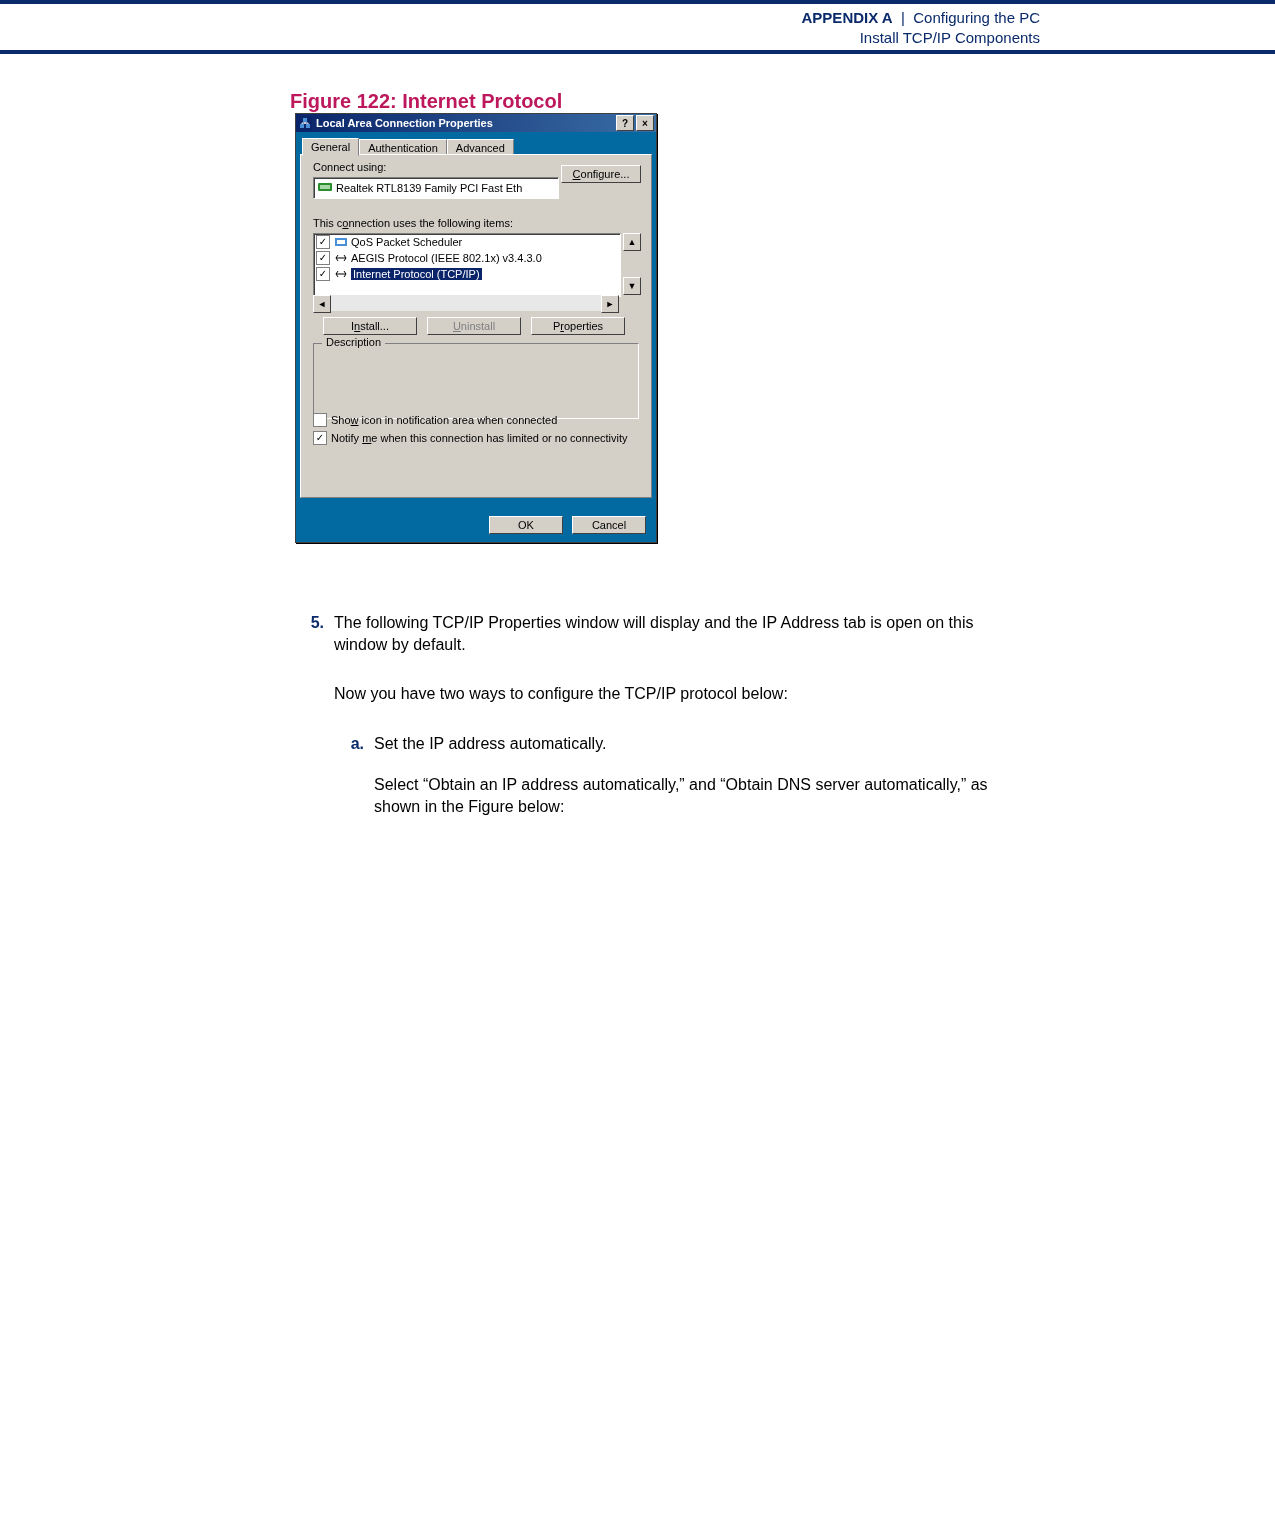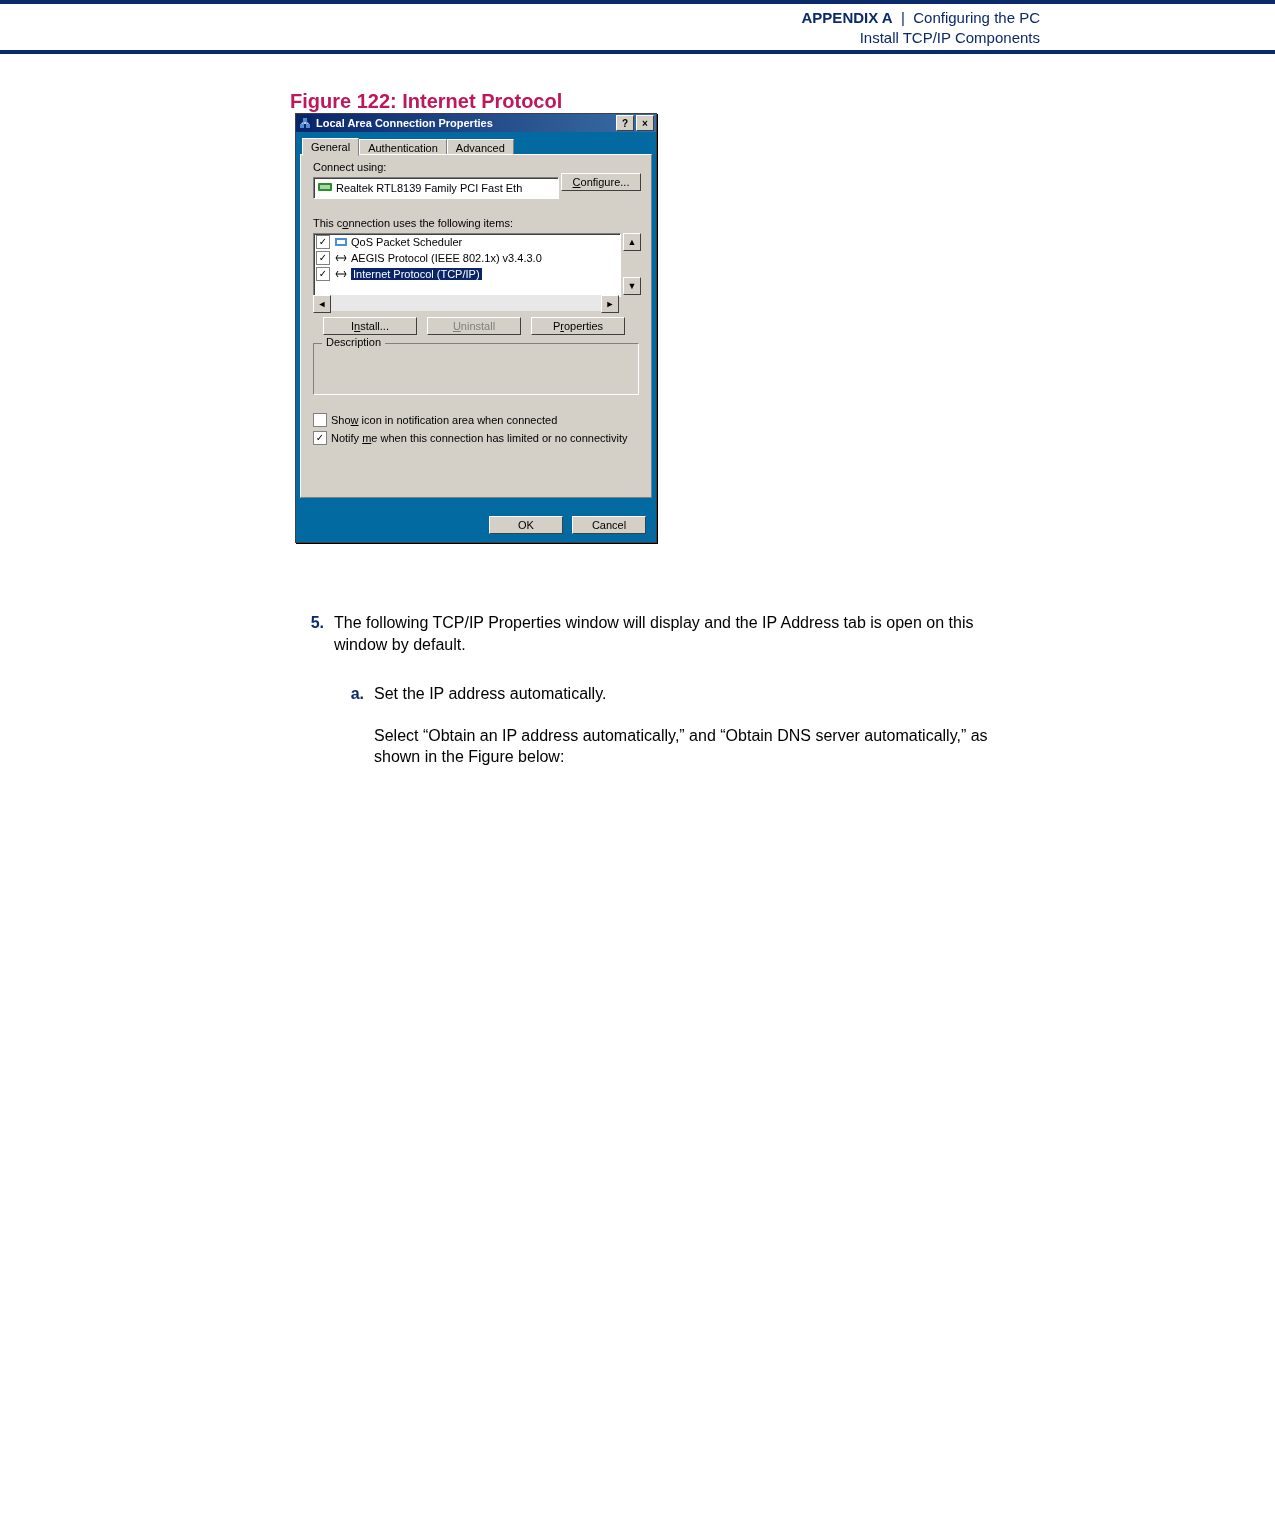--- a/index.html
+++ b/index.html
@@ -24,21 +24,21 @@
   .connectbox{position:absolute;left:12px;top:22px;width:240px;height:20px;display:flex;align-items:center;padding-left:4px;}
   .btn{background:#d4d0c8;border:1px solid #fff;border-right-color:#404040;border-bottom-color:#404040;font-size:11px;text-align:center;padding:2px 0;position:absolute;}
   .itemsbox{position:absolute;left:12px;top:78px;width:306px;height:62px;overflow:hidden;}
   .itrow{display:flex;align-items:center;height:16px;padding-left:2px;font-size:11px;}
   .chk{width:12px;height:12px;border:1px solid #808080;background:#fff;margin-right:4px;display:inline-flex;align-items:center;justify-content:center;font-size:10px;line-height:1;}
   .itrow .ico{width:14px;height:14px;margin-right:3px;display:inline-block;}
   .itrow.sel span.txt{background:#0a246a;color:#fff;padding:0 2px;}
   .hscroll{position:absolute;left:12px;top:140px;width:306px;height:16px;background:#d4d0c8;display:flex;}
   .scrbtn{width:16px;height:16px;background:#d4d0c8;border:1px solid #fff;border-right-color:#404040;border-bottom-color:#404040;display:flex;align-items:center;justify-content:center;font-size:9px;}
   .strack{flex:1;background:#e8e8e8;}
-  .descbox{position:absolute;left:12px;top:188px;width:326px;height:52px;border:1px solid #808080;border-top-color:#808080;border-left-color:#808080;border-right-color:#fff;border-bottom-color:#fff;padding:8px;box-sizing:border-box;}
+  .descbox{position:absolute;left:12px;top:188px;width:326px;height:76px;border:1px solid #808080;border-top-color:#808080;border-left-color:#808080;border-right-color:#fff;border-bottom-color:#fff;padding:8px;box-sizing:border-box;}
   .descbox .legend{position:absolute;left:8px;top:-8px;background:#d4d0c8;padding:0 4px;font-size:11px;}
   .chkrow{position:absolute;left:12px;display:flex;align-items:center;font-size:11px;}
   .okrow{position:absolute;right:10px;bottom:8px;}
   .okrow .btn{position:static;display:inline-block;width:72px;margin-left:6px;}
   .vs{position:absolute;right:12px;top:78px;width:16px;height:62px;background:#d4d0c8;}
   .vs .scrbtn{position:absolute;left:0;width:16px;}
   
   .body{position:absolute;left:290px;top:612px;width:740px;font-size:16px;line-height:1.35;color:#000;}
   .step{display:flex;margin-bottom:28px;}
   .step .num{color:#0a2a6b;font-weight:bold;width:34px;flex:none;text-align:right;margin-right:10px;}
@@ -88,21 +88,21 @@
     <div class="lbl" style="left:12px;top:6px;">Connect using:</div>
     <div class="connectbox inset">
       <span style="margin-right:4px;">
         <svg width="14" height="12" viewBox="0 0 14 12">
               <rect x="0" y="2" width="14" height="8" fill="#2a8f2a" rx="1"></rect>
               <rect x="2" y="4" width="10" height="4" fill="#a8d8a8"></rect>
             </svg>
       </span>
       <span>Realtek RTL8139 Family PCI Fast Eth</span>
     </div>
-    <div class="btn" style="left:260px;top:18px;width:78px;"><span class="u">C</span><span>onfigure...</span></div>
+    <div class="btn" style="left:260px;top:10px;width:78px;"><span class="u">C</span><span>onfigure...</span></div>
 
     <div class="lbl" style="left:12px;top:62px;">This c<span class="u">o</span>nnection uses the following items:</div>
 
     <div class="itemsbox inset">
       <div class="itrow">
         <span class="chk">✓</span>
         <span class="ico"><svg width="14" height="14">
                 <rect x="1" y="3" width="12" height="8" fill="#4a90d9"></rect>
                 <rect x="3" y="5" width="8" height="4" fill="#fff"></rect>
               </svg></span>
@@ -155,20 +155,21 @@
     <span class="btn">OK</span>
     <span class="btn">Cancel</span>
   </div>
 </div>
 
 <div class="body">
   <div class="step">
     <div class="num">5.</div>
     <div class="txt">The following TCP/IP Properties window will display and the IP Address tab is open on this window by default.</div>
   </div>
+  <div class="sub">Now you have two ways to configure the TCP/IP protocol below:</div>
   <div class="substep">
     <div class="num">a.</div>
     <div class="txt">Set the IP address automatically.</div>
   </div>
   <div class="subsub">Select “Obtain an IP address automatically,” and “Obtain DNS server automatically,” as shown in the Figure below:</div>
 </div>
 
 
 </div>
 

